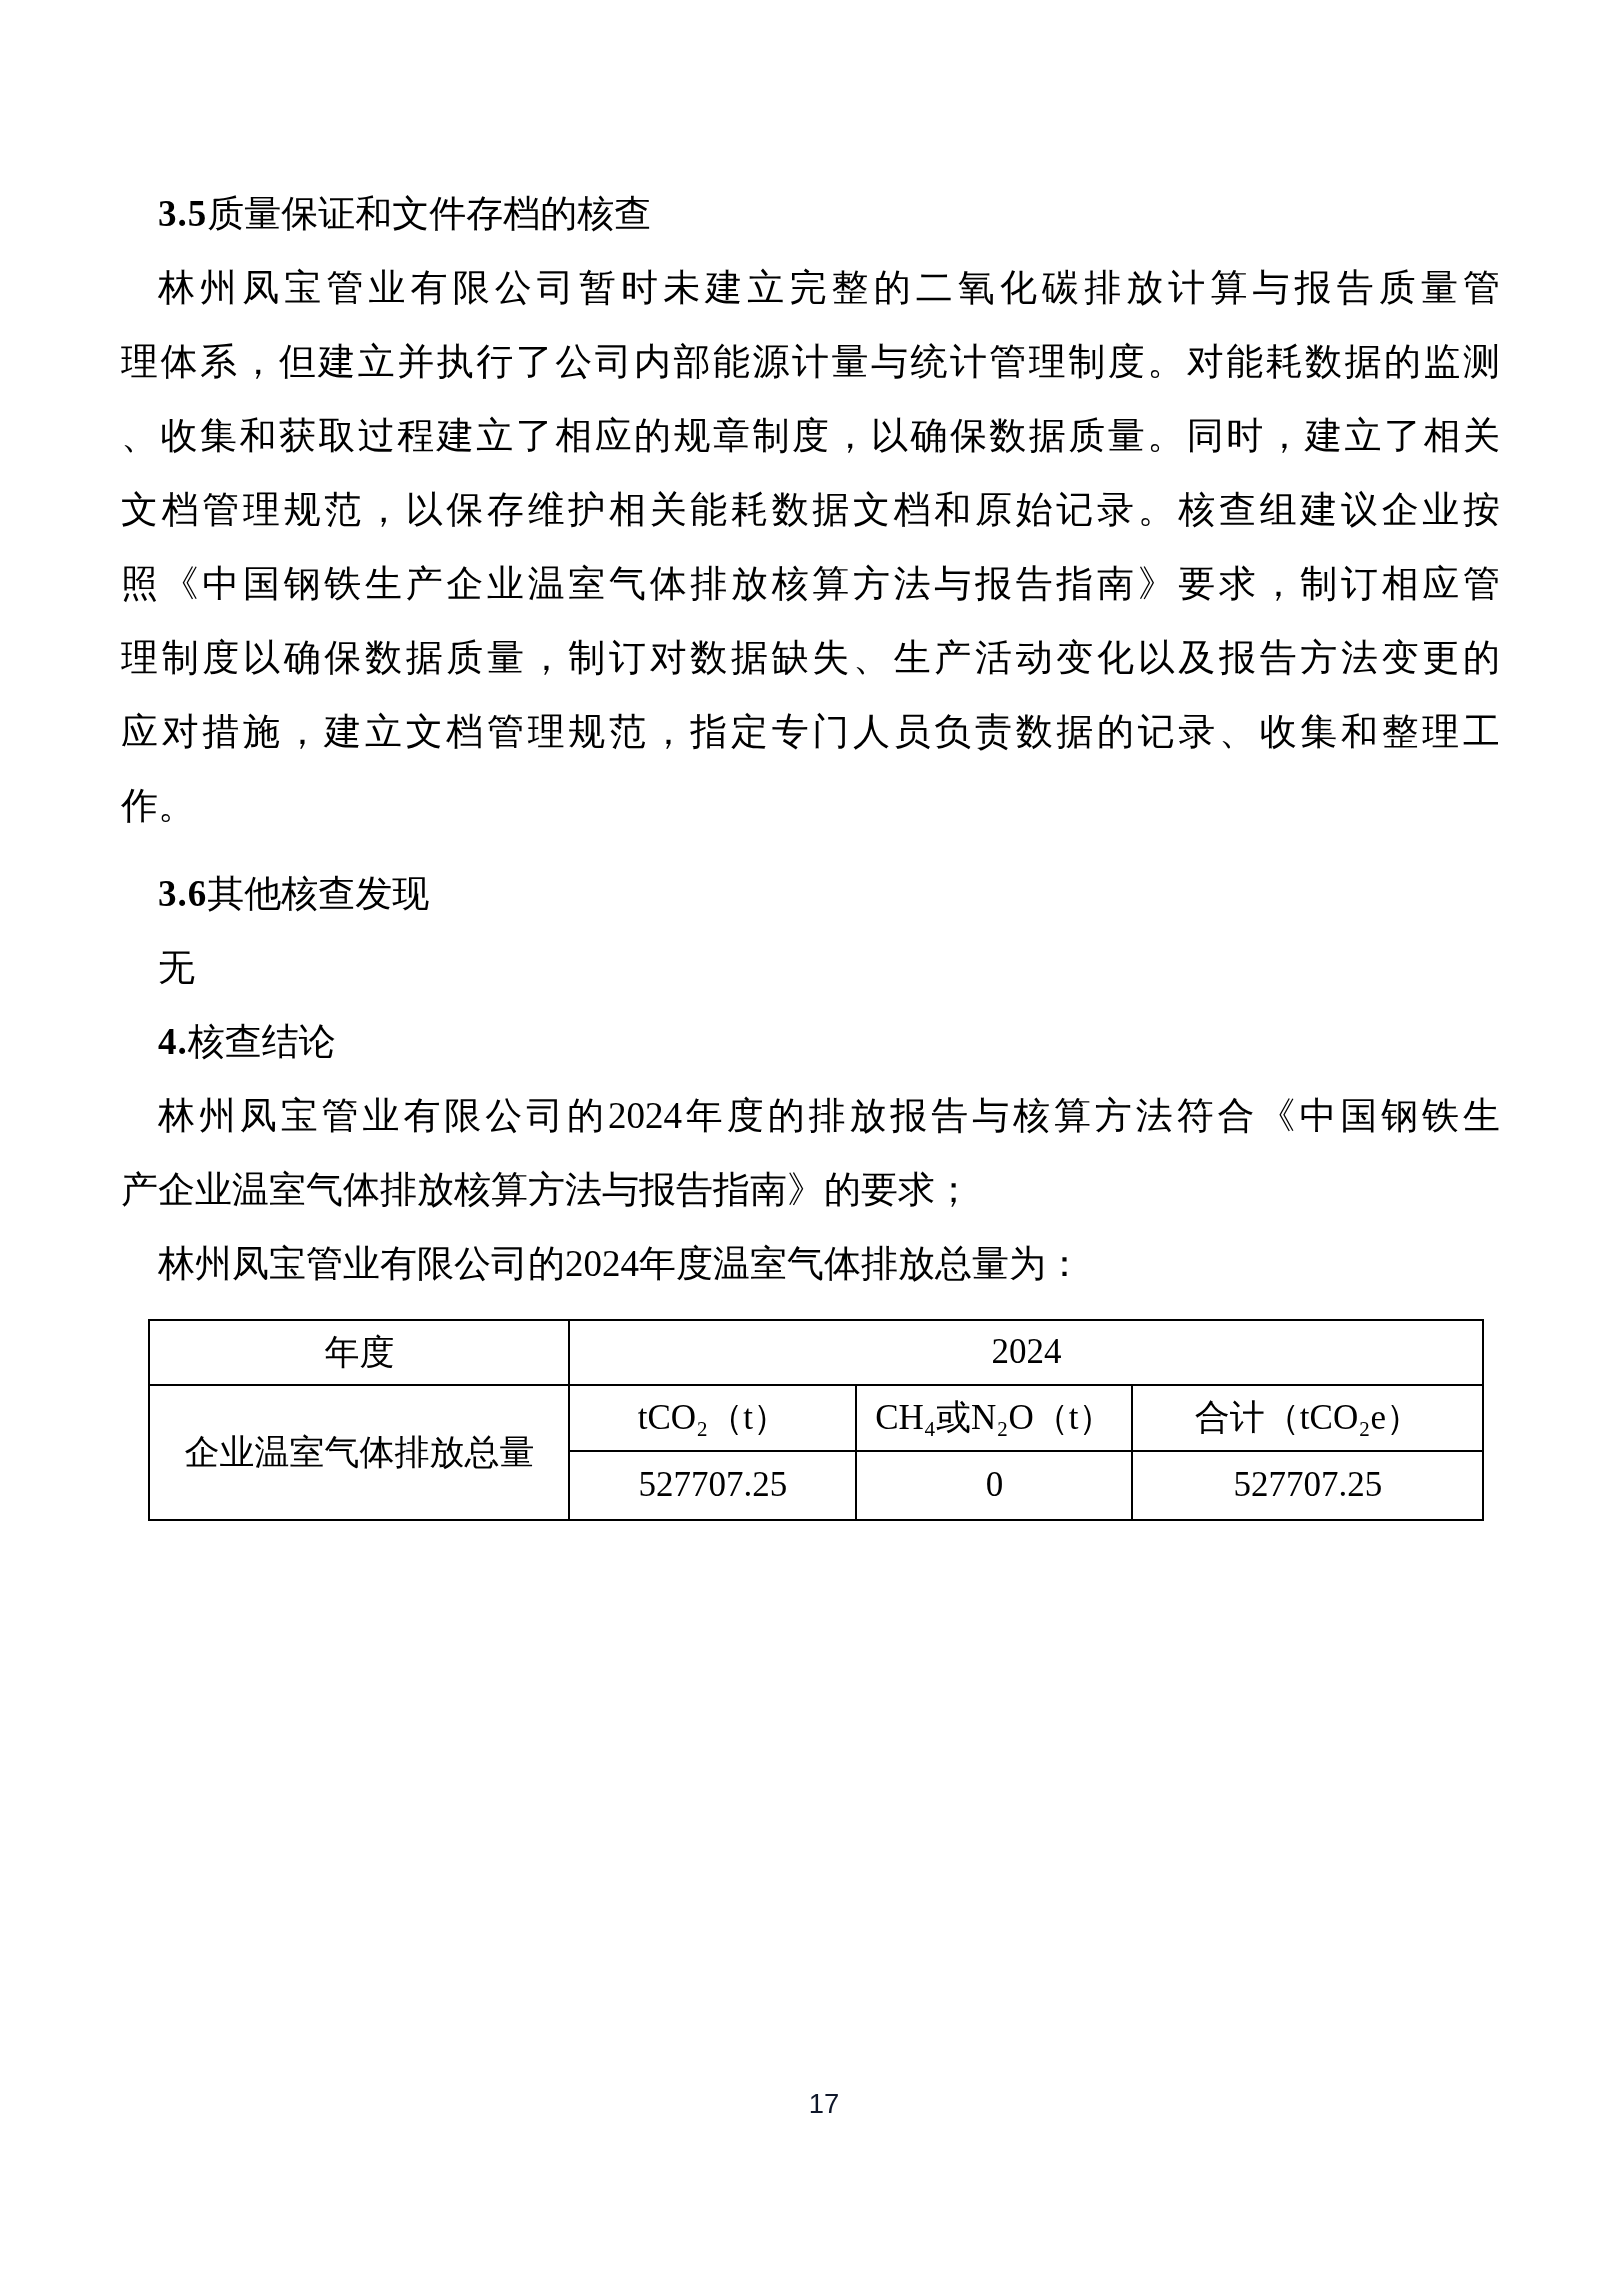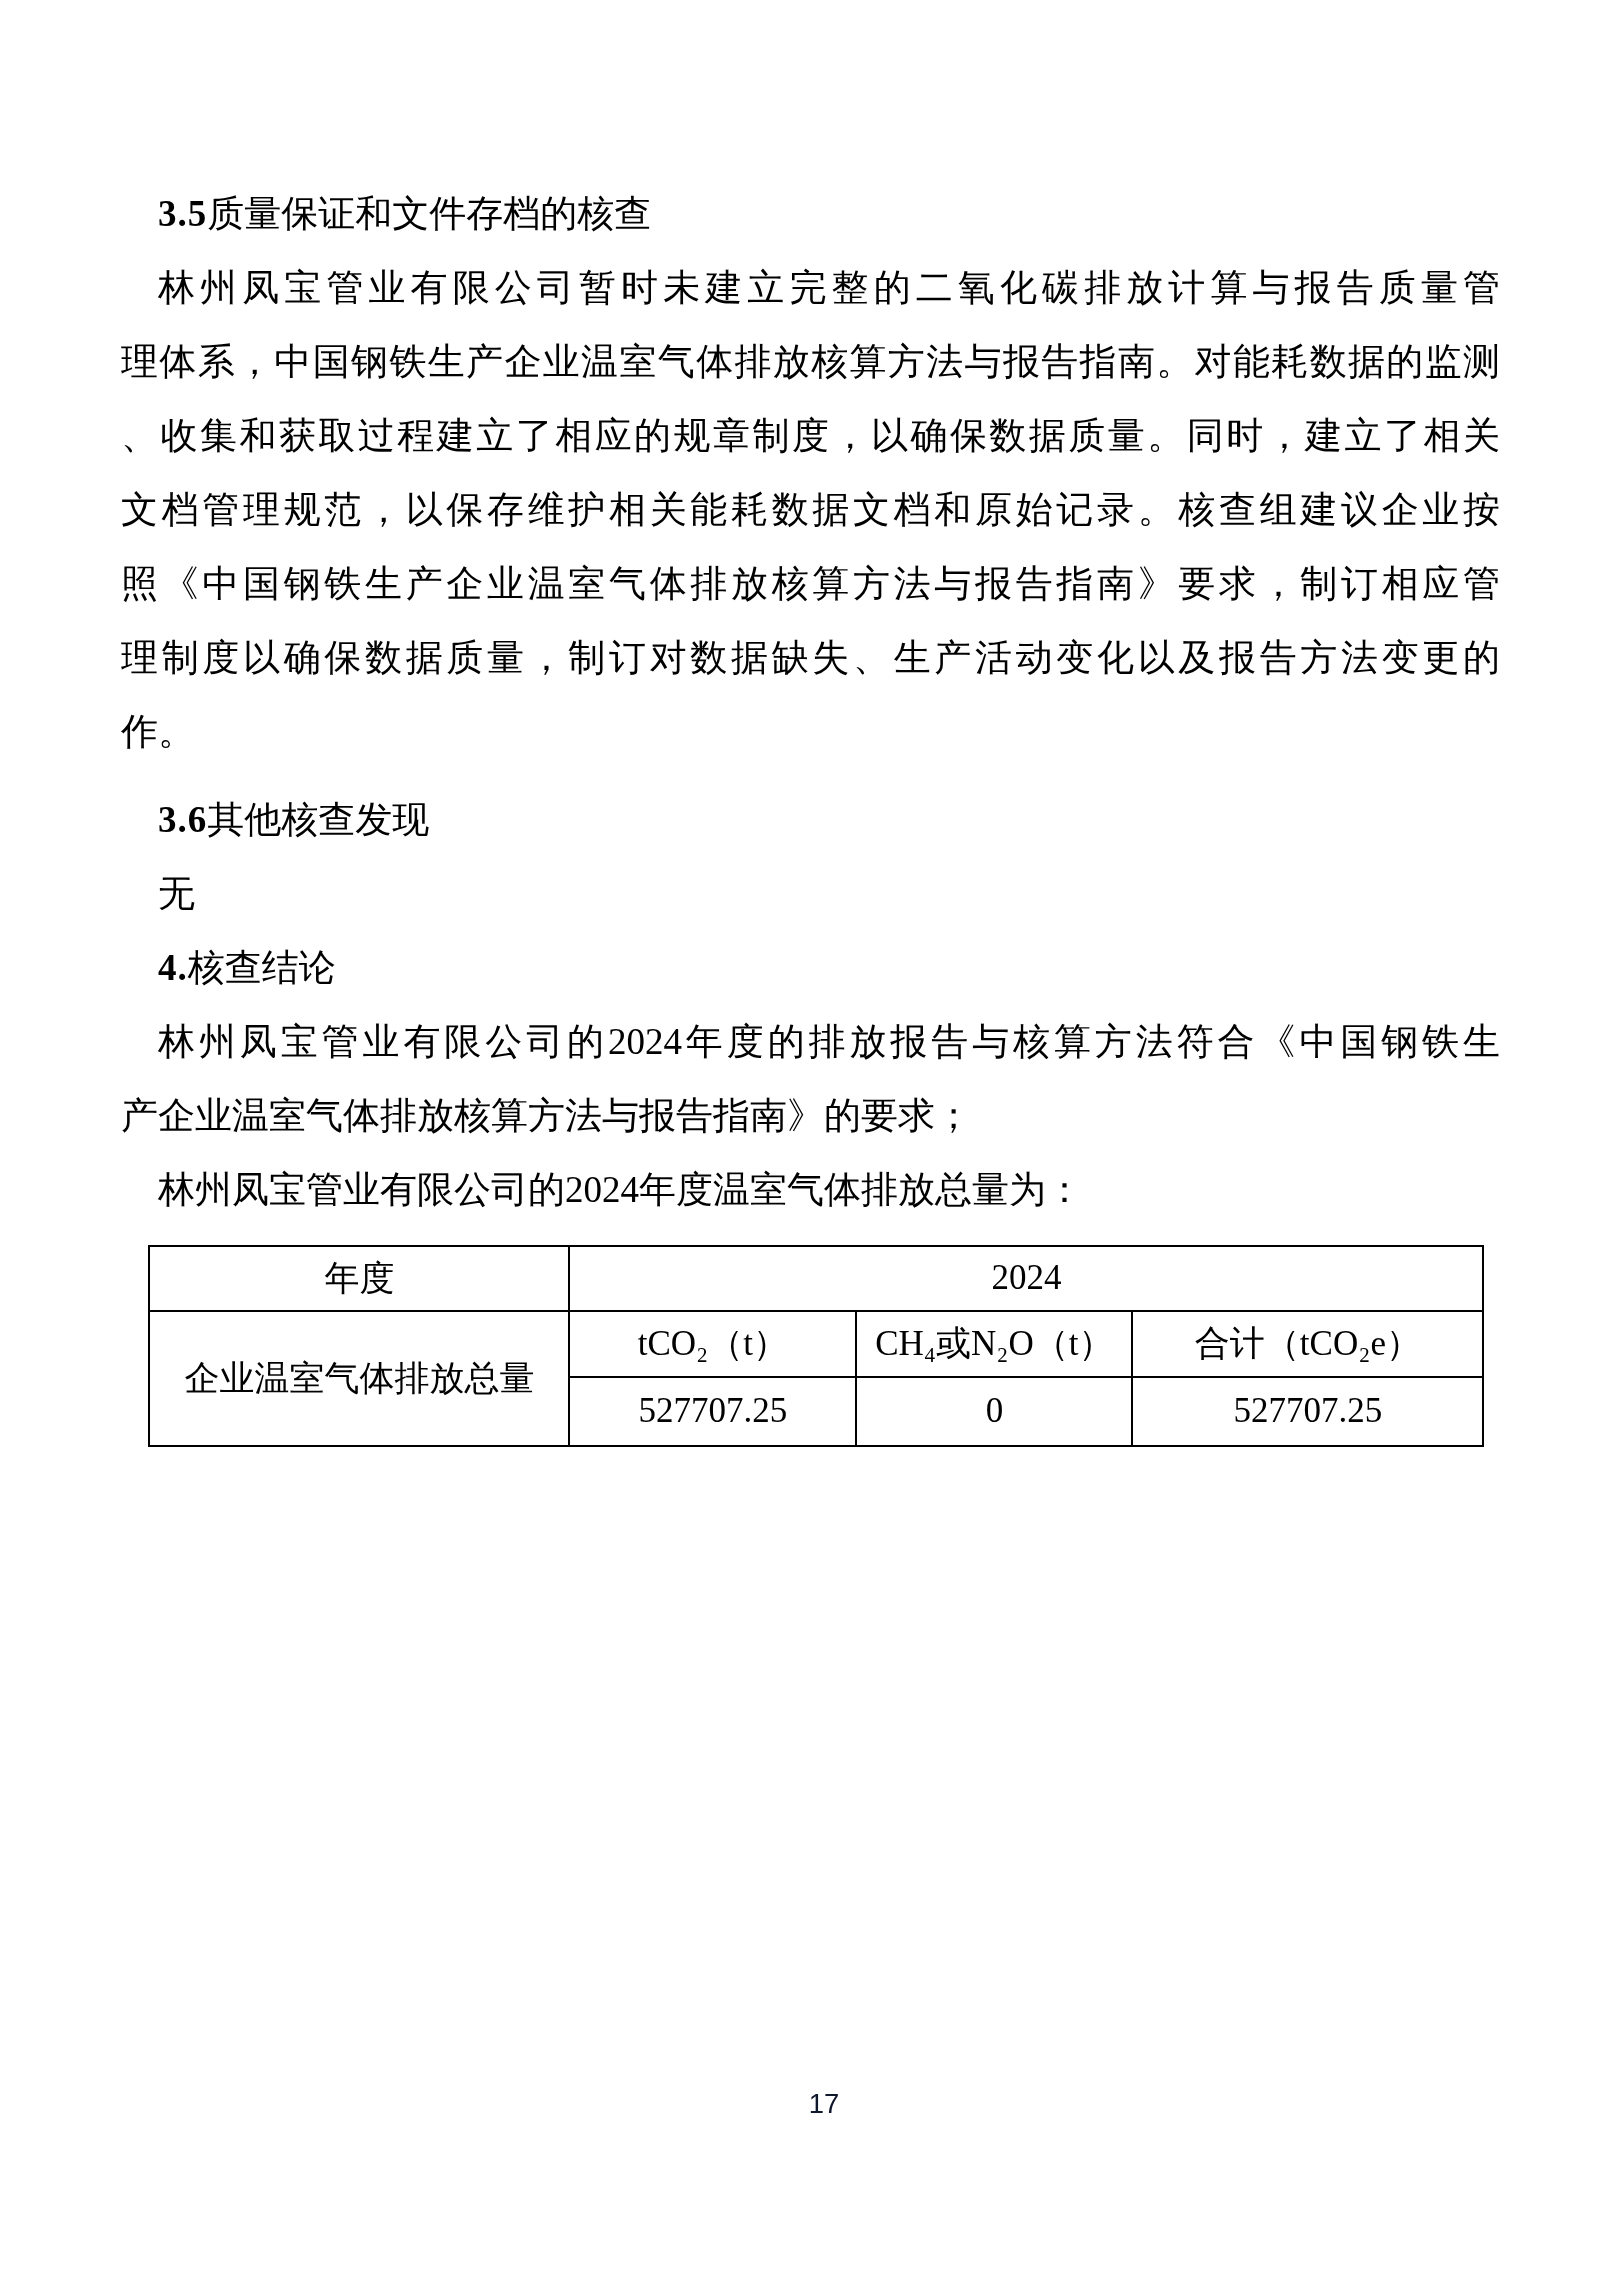--- a/index.html
+++ b/index.html
@@ -69,25 +69,26 @@
 <body>
 
 <div class="page">
   <div class="content">
 
     <div class="line heading indent">
       <span class="hnum">3.5</span><span>质量保证和文件存档的核查</span>
     </div>
 
     <div class="line indent just">林州凤宝管业有限公司暂时未建立完整的二氧化碳排放计算与报告质量管</div>
-    <div class="line just">理体系，中国钢铁生产企业温室气体排放核算方法与报告指南。对能耗数据的监测</div>
+    <div class="line just">理体系，但建立并执行了公司内部能源计量与统计管理制度。对能耗数据的监测</div>
     <div class="line just">、收集和获取过程建立了相应的规章制度，以确保数据质量。同时，建立了相关</div>
     <div class="line just">文档管理规范，以保存维护相关能耗数据文档和原始记录。核查组建议企业按</div>
     <div class="line just">照《中国钢铁生产企业温室气体排放核算方法与报告指南》要求，制订相应管</div>
     <div class="line just">理制度以确保数据质量，制订对数据缺失、生产活动变化以及报告方法变更的</div>
+    <div class="line just">应对措施，建立文档管理规范，指定专门人员负责数据的记录、收集和整理工</div>
     <div class="line">作。</div>
 
     <div class="line heading indent sp-before">
       <span class="hnum">3.6</span><span>其他核查发现</span>
     </div>
 
     <div class="line indent">无</div>
 
     <div class="line heading indent">
       <span class="hnum">4.</span><span>核查结论</span>

